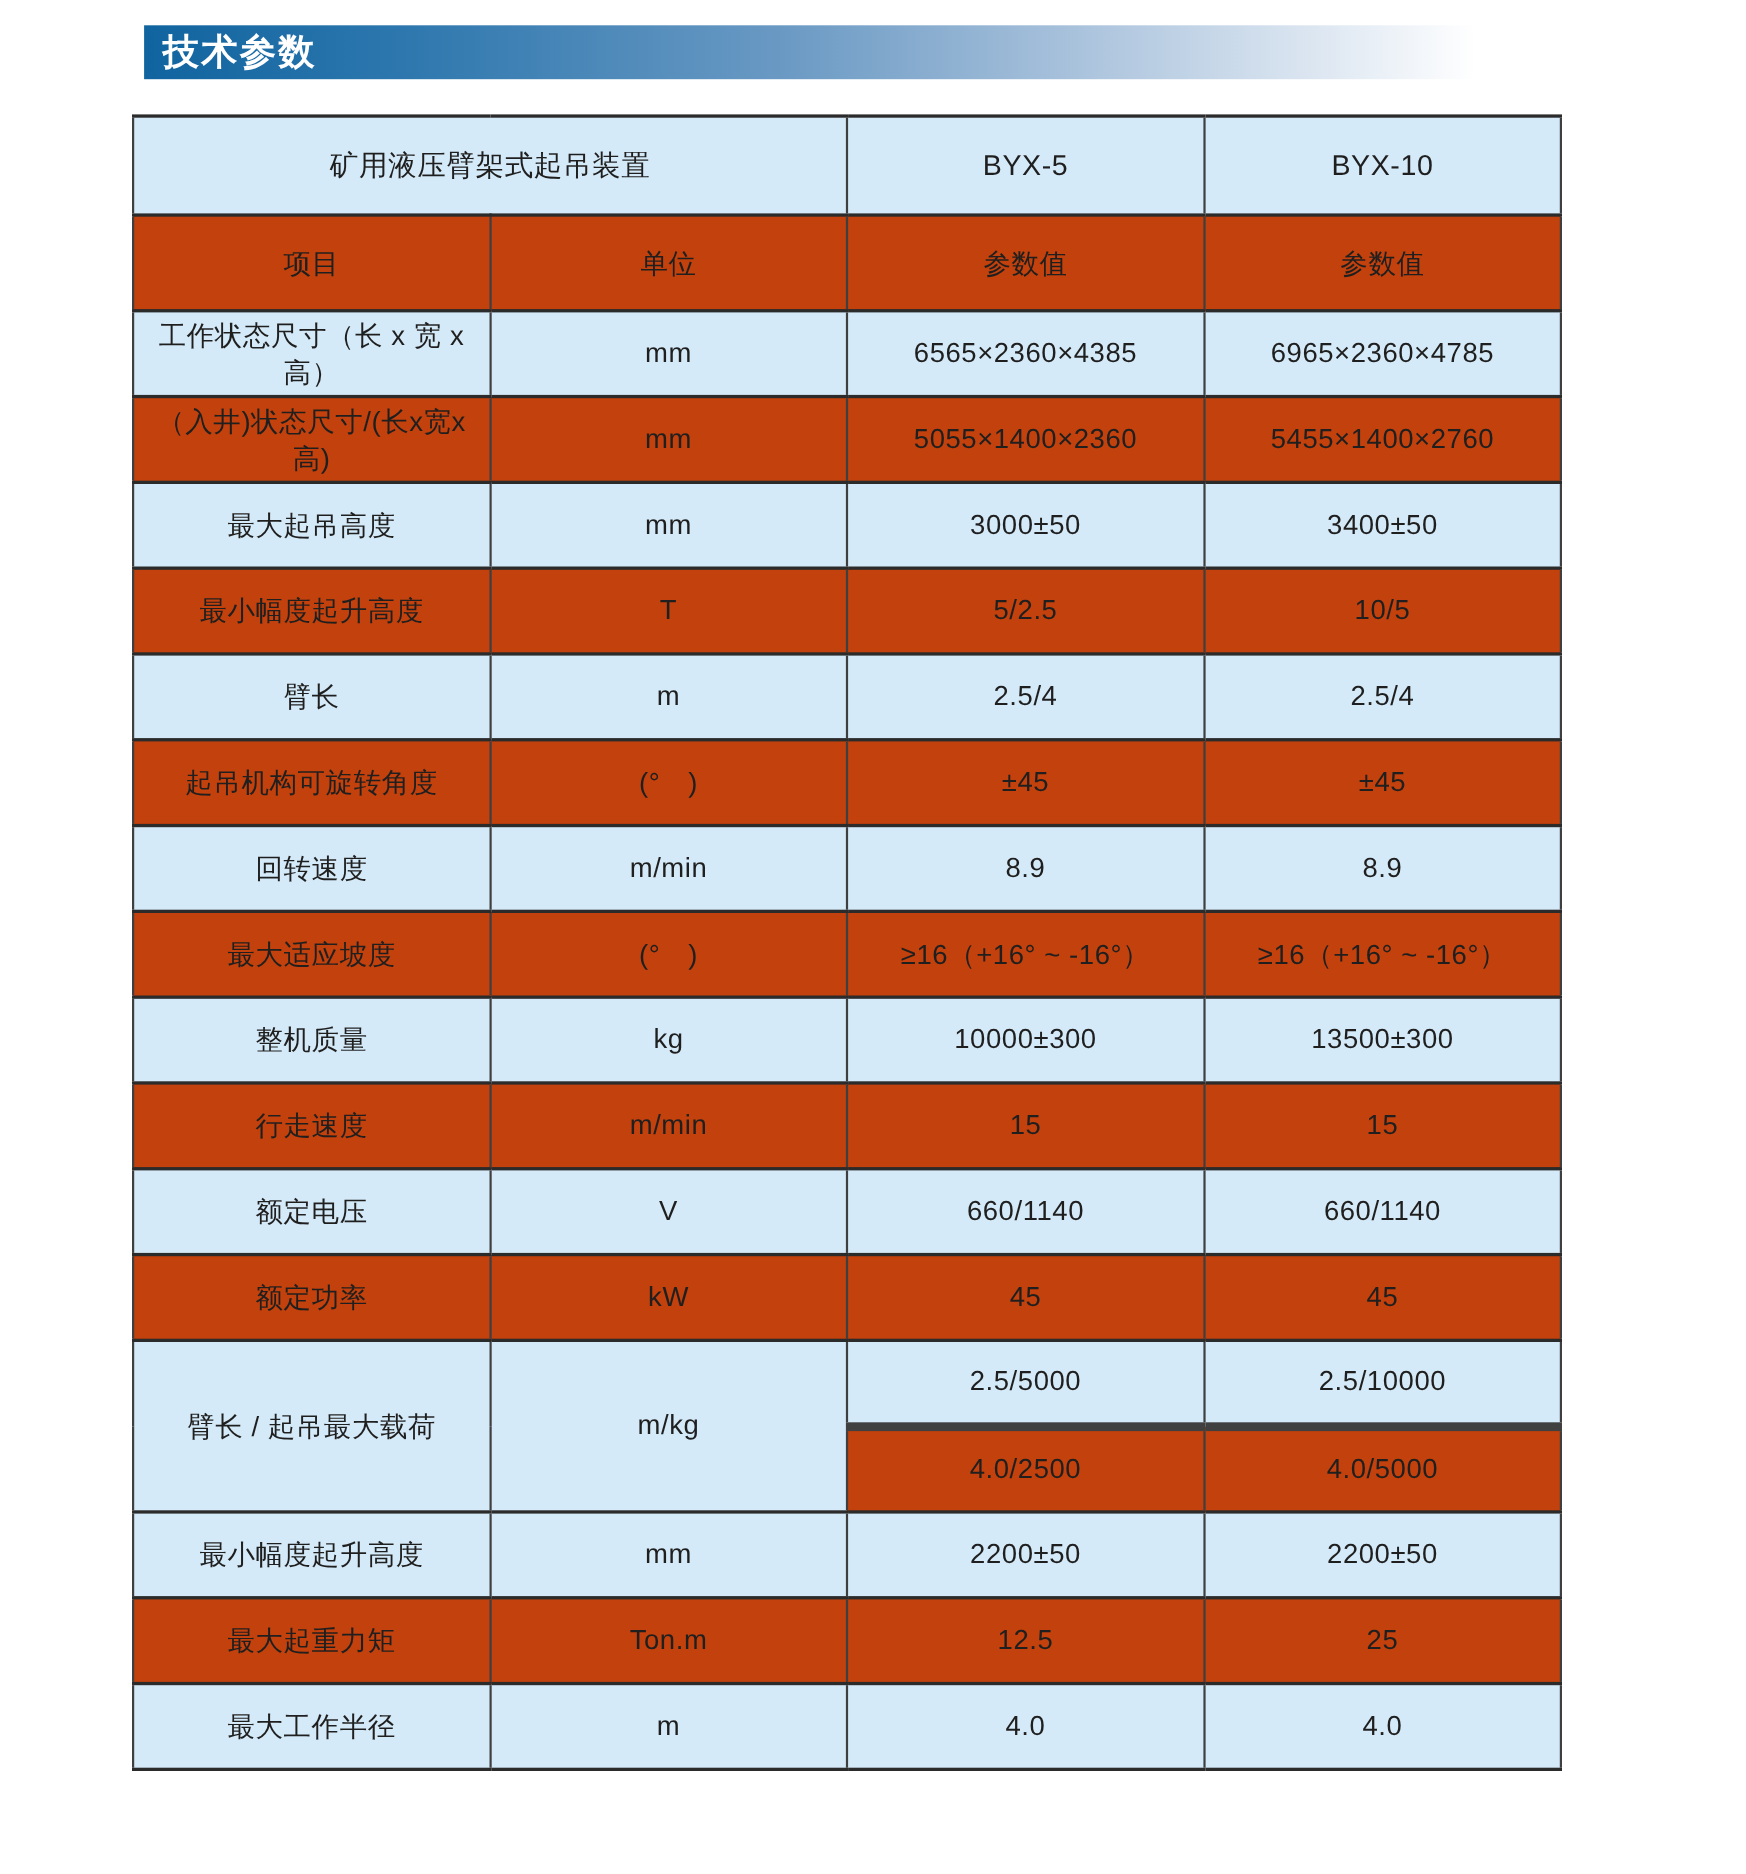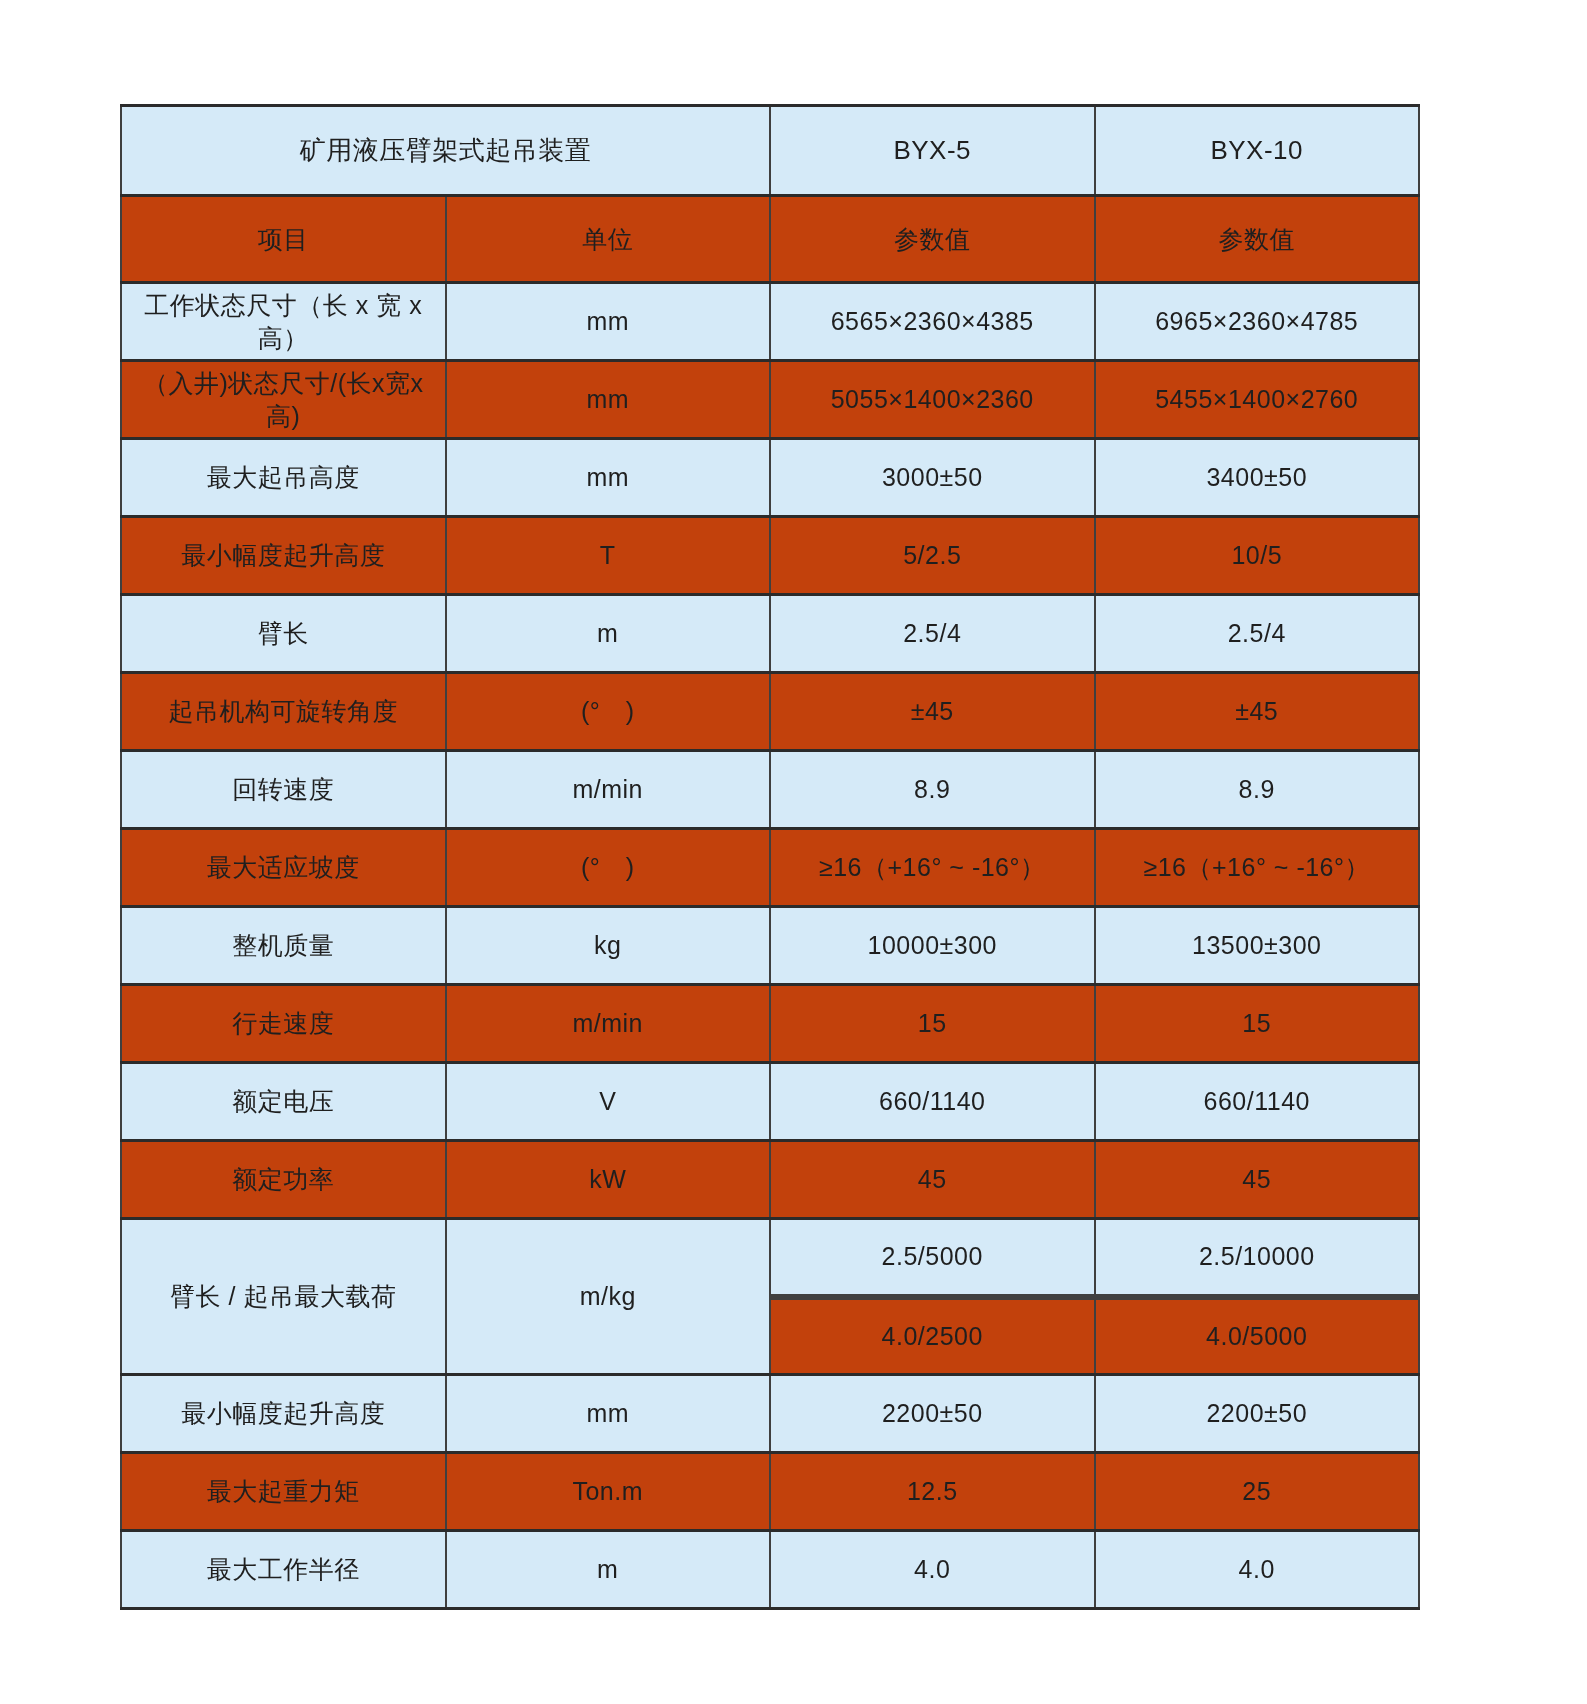--- a/index.html
+++ b/index.html
@@ -34,27 +34,30 @@
     border-top: 3px solid #2b2b2b; border-bottom: 3px solid #2b2b2b;
     text-align: center; vertical-align: middle;
     height: 78px; padding: 4px 8px; letter-spacing: 0.5px;
   }
   tr.rb td { background: #d5eaf8; }
   tr.rl td { background: #c2410c; }
   tr.h1 td { height: 90px; font-size: 26px; }
   tr.h2 td { height: 87px; }
   
   tr.split-top td.sub-val { border-bottom: 1px solid #d946ef; }
-  tr.split-bottom td.sub-val { border-top: 6px solid #404040; }
+  tr.split-bottom td.sub-val { border-top: 8px solid #404040; }
 </style>
 </head>
 <body>
 
 <div class="page">
 
+  <div class="banner">
+    <span class="banner-title">技术参数</span>
+  </div>
 
   <table class="spec-table">
     <colgroup>
         <col>
         <col>
         <col>
         <col>
       </colgroup>
 
     <tbody>

